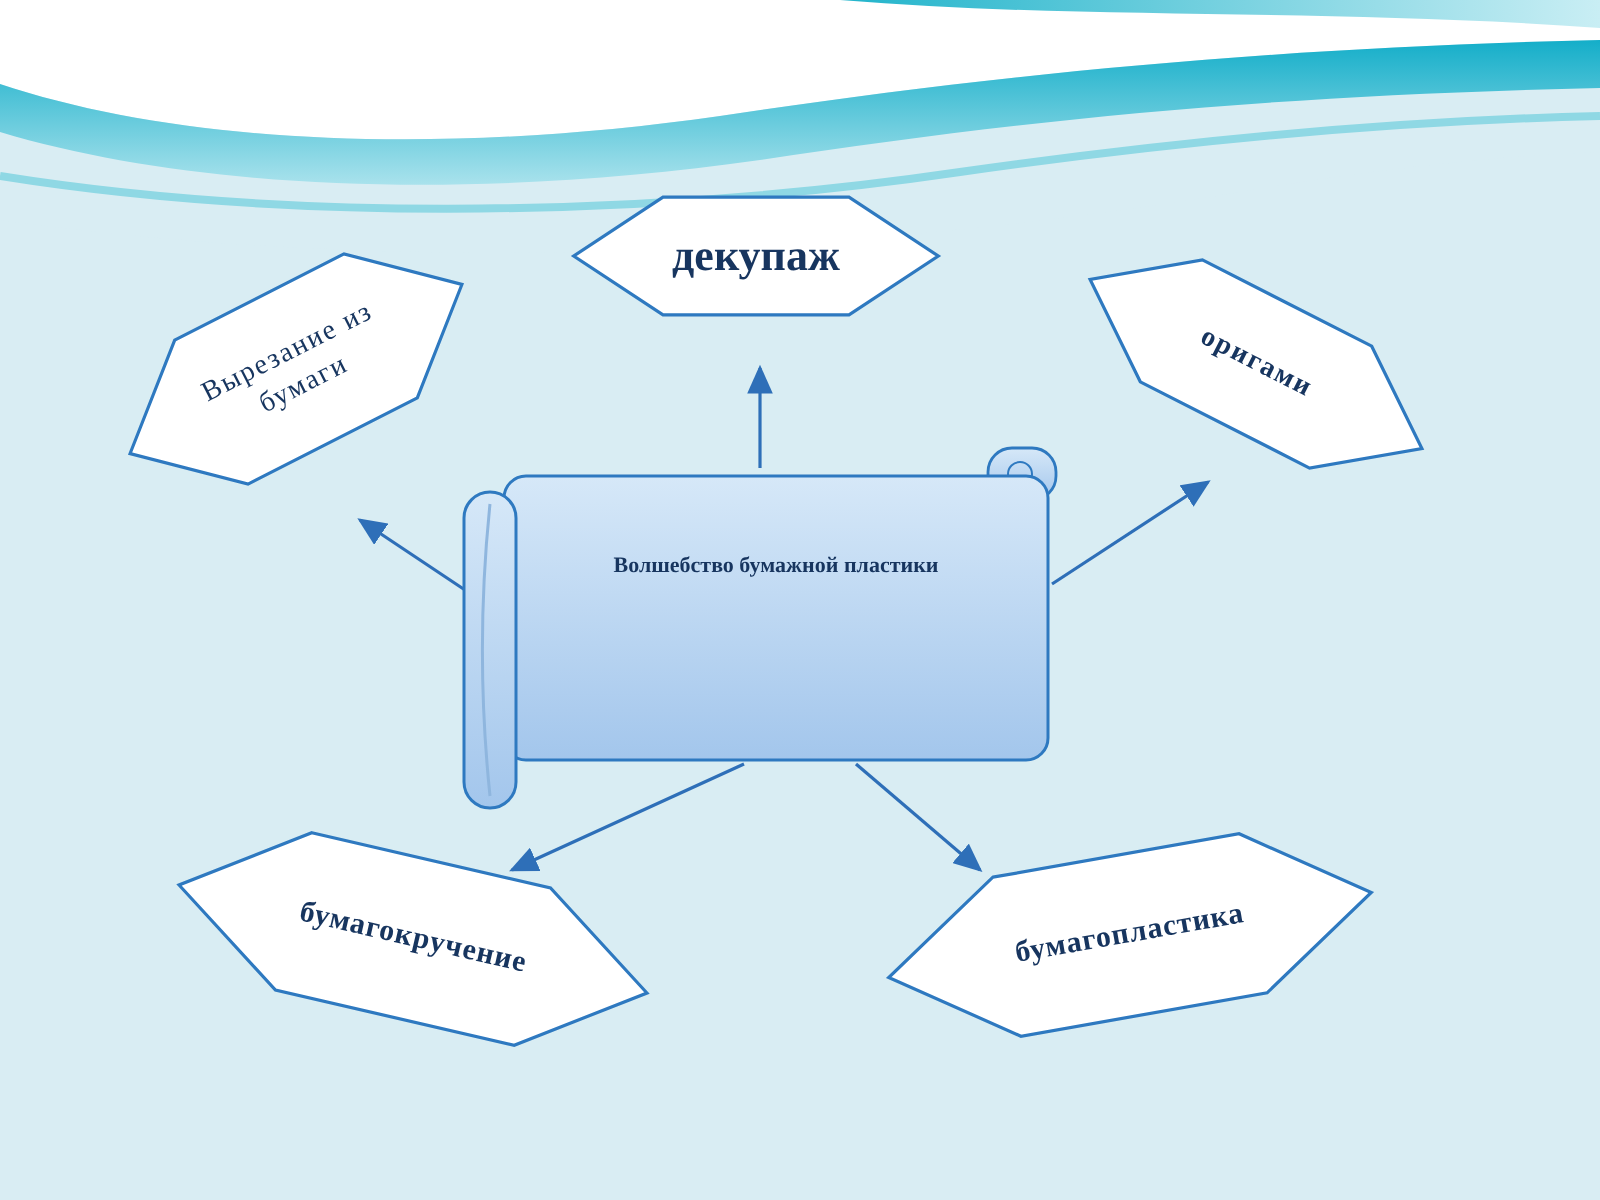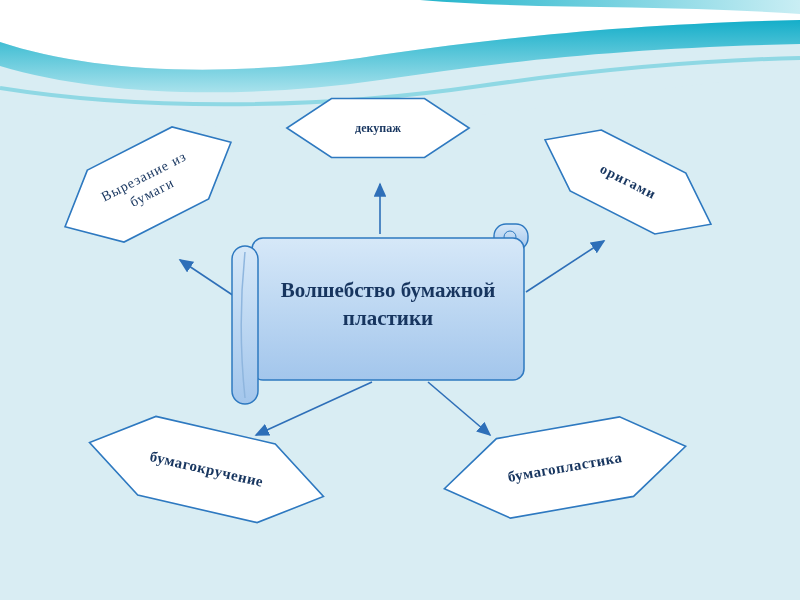--- a/index.html
+++ b/index.html
@@ -19,30 +19,30 @@
     display:flex;align-items:center;justify-content:center;
   }
   .node svg{position:absolute;top:0;left:0;width:100%;height:100%;}
   .node .label{
     position:relative;z-index:2;text-align:center;
     color:#17355f;font-weight:bold;line-height:1.25;
   }
   .node-cutting{left:53px;top:142px;width:190px;height:85px;transform:rotate(-27deg);}
   .node-cutting .label{font-weight:normal;font-size:14px;width:112px;letter-spacing:1px;}
   .node-decoupage{left:285px;top:97px;width:186px;height:62px;}
-  .node-decoupage .label{font-size:12px;font-family:Liberation Serif, serif;}
+  .node-decoupage .label{font-size:22px;font-family:Liberation Serif, serif;}
   .node-origami{left:533px;top:146px;width:190px;height:72px;transform:rotate(27deg);}
   .node-origami .label{font-size:14px;letter-spacing:1px;}
   .node-quilling{left:84px;top:427px;width:245px;height:85px;transform:rotate(13deg);}
   .node-quilling .label{font-size:15px;letter-spacing:.5px;}
   .node-paperplastic{left:440px;top:425px;width:250px;height:85px;transform:rotate(-10deg);}
   .node-paperplastic .label{font-size:15px;width:126px;word-break:break-all;letter-spacing:.5px;}
   .scroll-title{
     position:absolute;z-index:4;left:263px;top:276px;width:250px;
-    text-align:center;color:#17355f;font-weight:bold;font-size:21px;line-height:1.35;
+    text-align:center;color:#17355f;font-weight:bold;font-size:11px;line-height:1.35;
   }
 </style>
 </head>
 <body>
 
 <div class="slide">
 
   <svg class="waves" width="800" height="150" viewBox="0 0 800 150">
     <defs>
       <linearGradient id="wg1" x1="0" y1="0" x2="0" y2="1">

